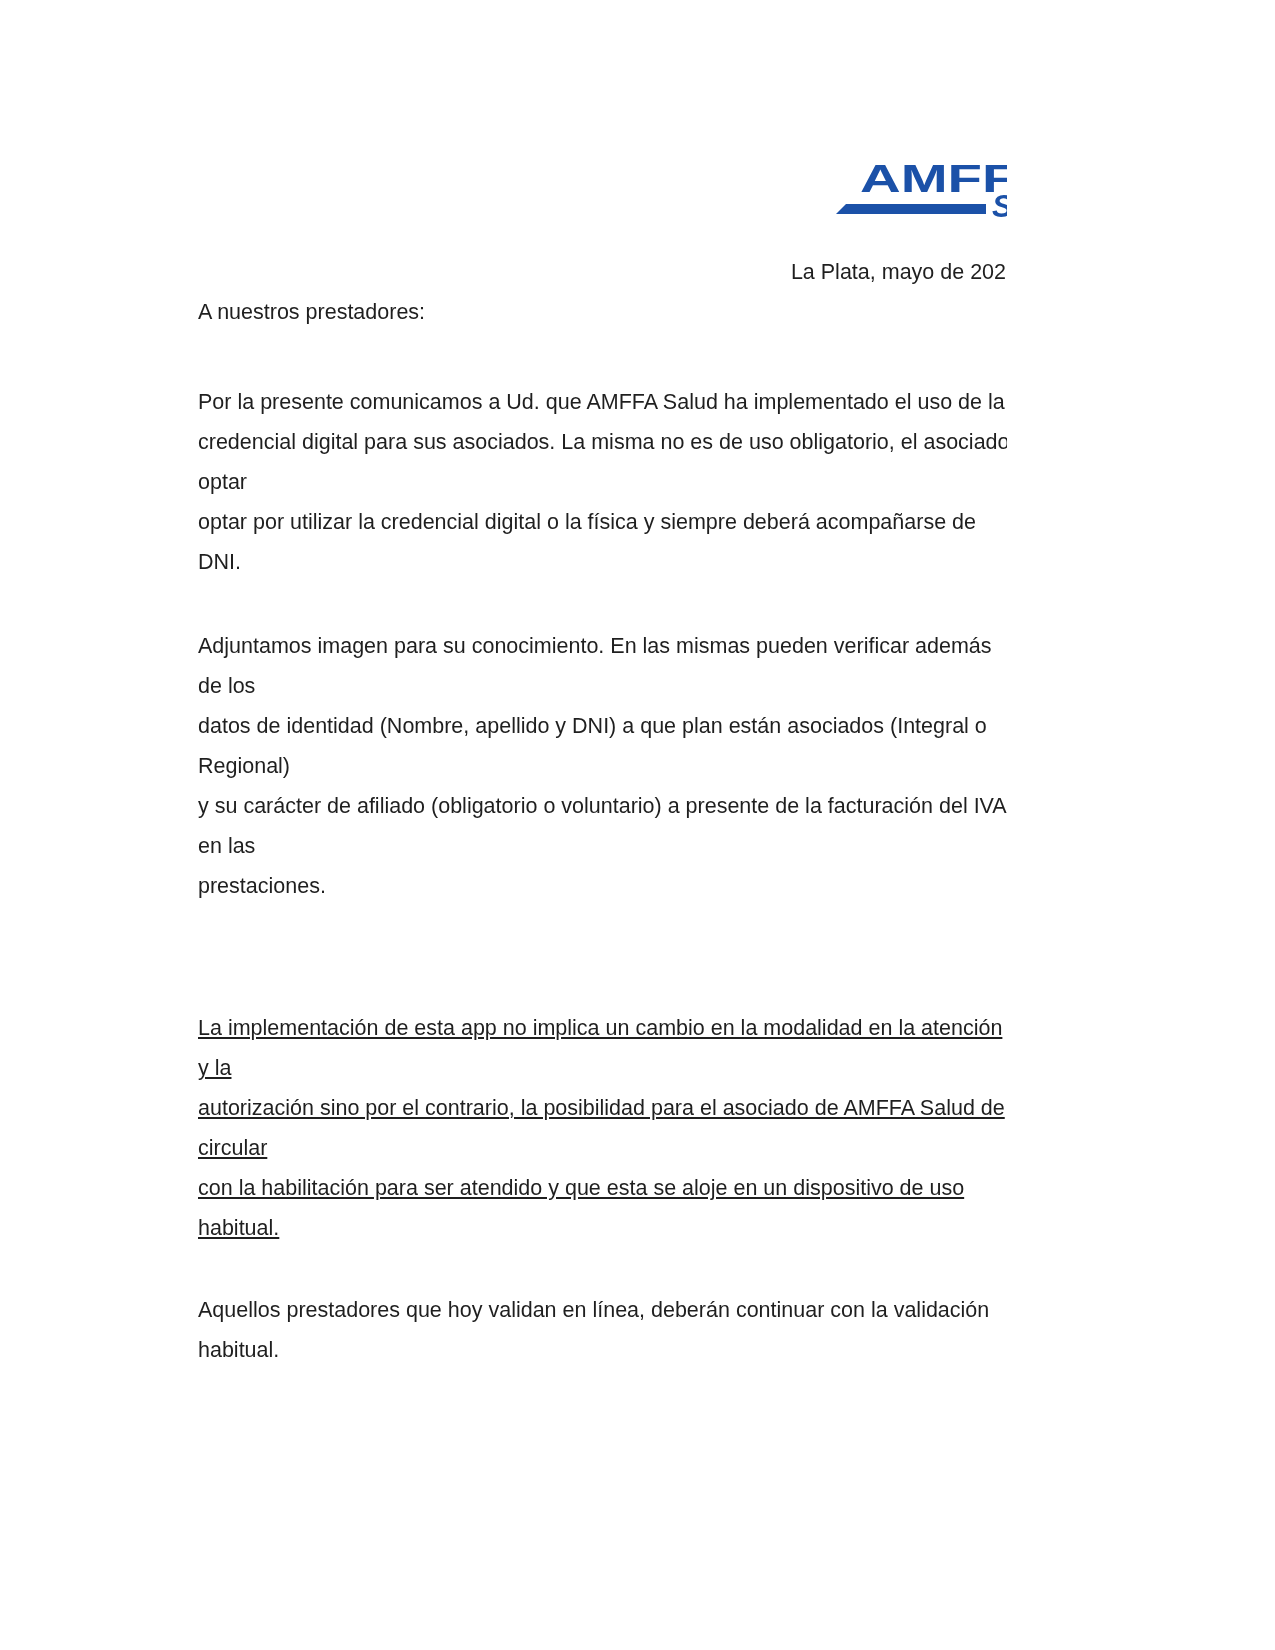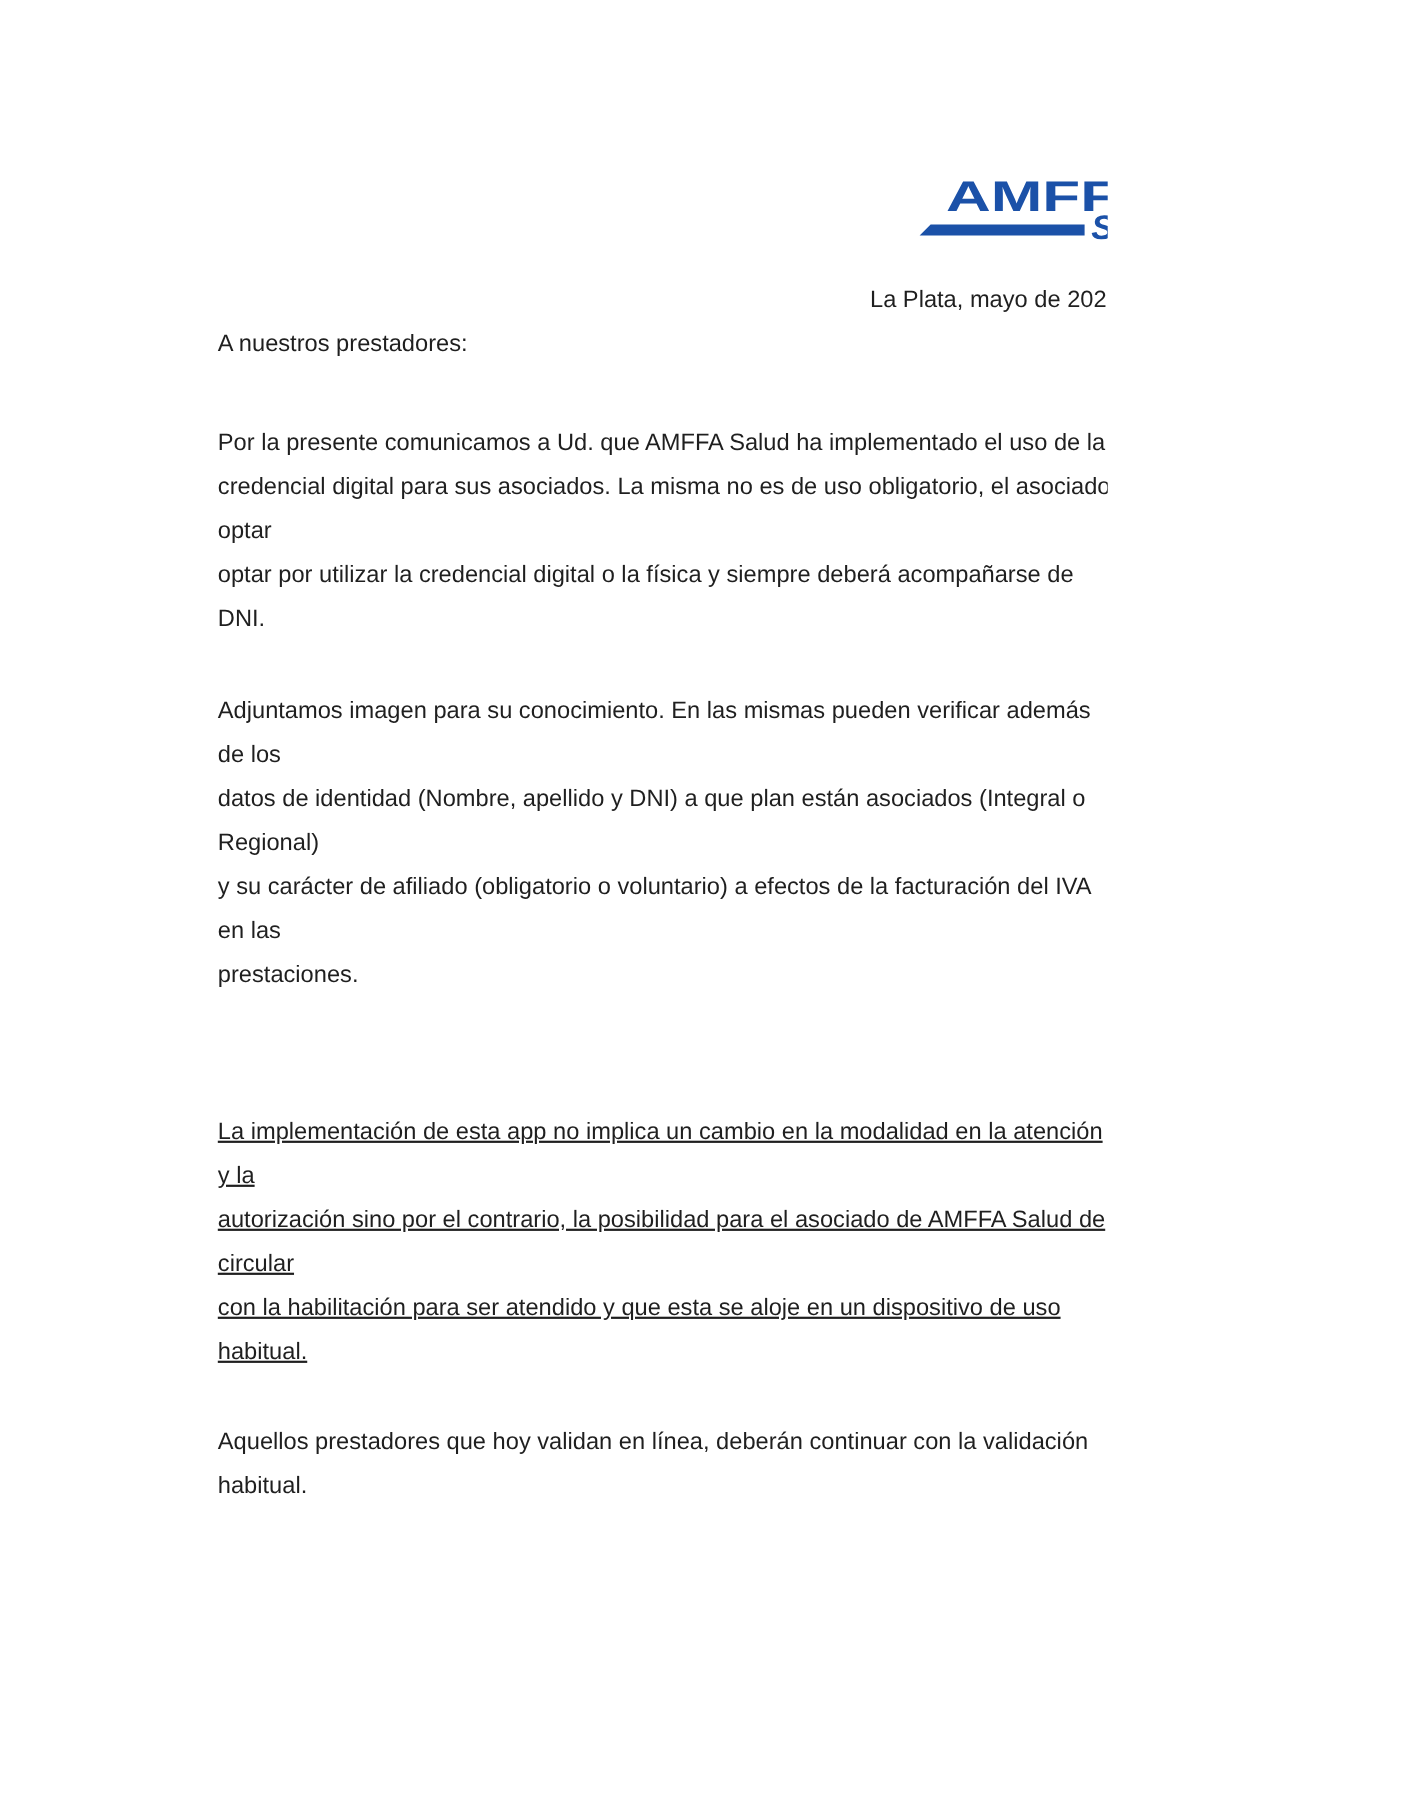--- a/index.html
+++ b/index.html
@@ -70,21 +70,21 @@
     <p class="date-line">La Plata, mayo de 2021</p>
 
     <p class="salutation">A nuestros prestadores:</p>
 
     <p class="para-1">Por la presente comunicamos a Ud. que AMFFA Salud ha implementado el uso de la
 credencial digital para sus asociados. La misma no es de uso obligatorio, el asociado optar
 optar por utilizar la credencial digital o la física y siempre deberá acompañarse de DNI.</p>
 
     <p class="para-2">Adjuntamos imagen para su conocimiento. En las mismas pueden verificar además de los
 datos de identidad (Nombre, apellido y DNI) a que plan están asociados (Integral o Regional)
-y su carácter de afiliado (obligatorio o voluntario) a efectos de la facturación del IVA en las
+y su carácter de afiliado (obligatorio o voluntario) a presente de la facturación del IVA en las
 prestaciones.</p>
 
     <p class="para-3">La implementación de esta app no implica un cambio en la modalidad en la atención y la
 autorización sino por el contrario, la posibilidad para el asociado de AMFFA Salud de circular
 con la habilitación para ser atendido y que esta se aloje en un dispositivo de uso habitual.</p>
 
 
     <p class="para-5">Aquellos prestadores que hoy validan en línea, deberán continuar con la validación habitual.</p>
 
   </div>

